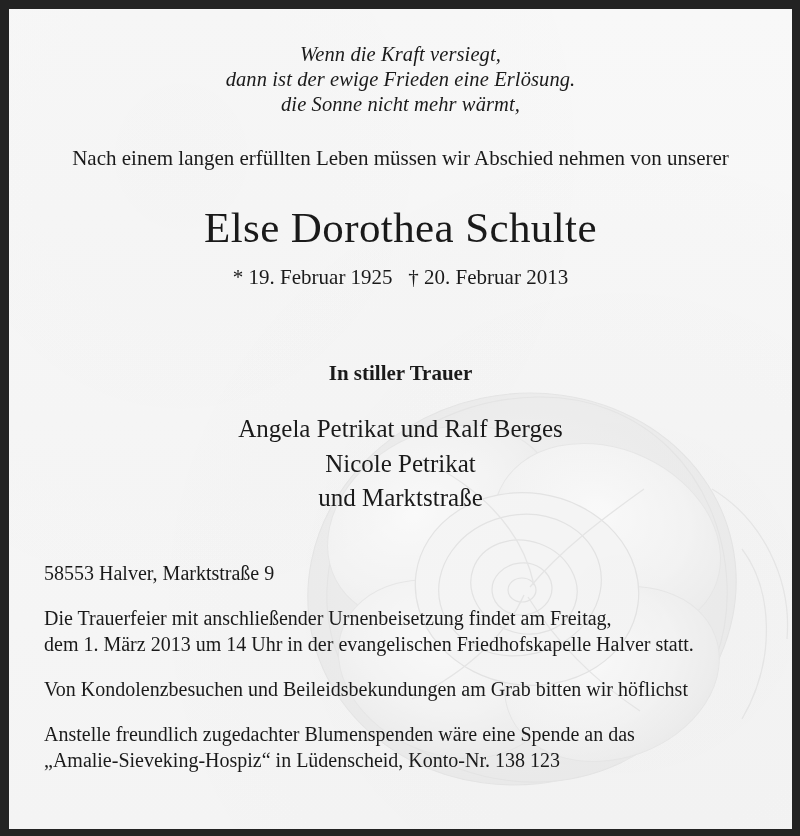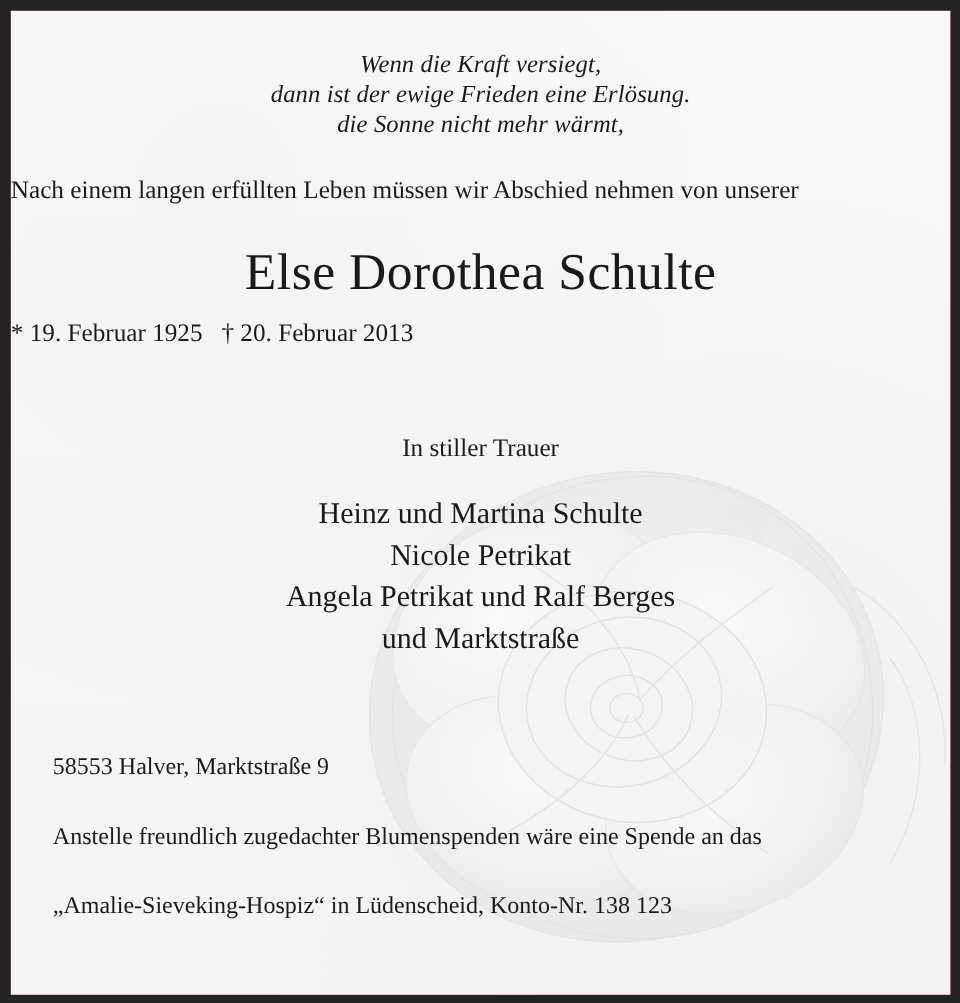--- a/index.html
+++ b/index.html
@@ -10,21 +10,21 @@
 
   .obituary-card {
     position: relative;
     width: 800px;
     height: 836px;
     box-sizing: border-box;
     border-top: 9px solid #232323;
     border-left: 9px solid #232323;
     border-right: 8px solid #232323;
     border-bottom: 7px solid #232323;
-    background: #fca5a5;
+    background: #86efac;
     overflow: hidden;
     font-family: "Liberation Serif", "DejaVu Serif", serif;
     color: #1a1a1a;
   }
 
   
   .watermark {
     position: absolute;
     right: -40px;
     bottom: -70px;
@@ -61,49 +61,51 @@
     font-style: italic;
     font-size: 20.5px;
     line-height: 25px;
     padding-top: 33px;
     letter-spacing: 0.1px;
   }
   .verse div { white-space: pre; }
 
   
   .intro {
-    text-align: left;
+    text-align: center;
     font-size: 21px;
     line-height: 28px;
     padding-top: 27px;
   }
 
   
   .deceased-name {
     text-align: center;
     font-size: 43px;
     line-height: 60px;
     letter-spacing: 0.4px;
     padding-top: 26px;
     white-space: nowrap;
   }
 
   .life-dates {
+    text-align: center;
     font-size: 21px;
     line-height: 26px;
     padding-top: 6px;
     white-space: pre;
   }
 
   
   .mourning-heading {
     text-align: center;
     font-size: 21px;
     line-height: 26px;
     padding-top: 70px;
+    font-weight: bold;
   }
 
   .mourners {
     text-align: center;
     font-size: 25px;
     line-height: 34.5px;
     padding-top: 26px;
   }
 
   
@@ -111,21 +113,21 @@
     padding-left: 35px;
     padding-right: 22px;
     padding-top: 44px;
     font-size: 20px;
     line-height: 26px;
   }
   .footer-block p {
     margin: 0 0 19px 0;
   }
   .footer-block p:last-child { margin-bottom: 0; }
-  .footer-block .line { display: block; margin-top: 32px; }
+  .footer-block .line { display: block; }
 </style>
 </head>
 <body>
 
 <div class="obituary-card">
 
   <div class="paper-texture"></div>
 
   <div class="watermark">
     <svg viewBox="0 0 560 560" xmlns="http://www.w3.org/2000/svg">
@@ -180,34 +182,38 @@
       <div>Nach einem langen erfüllten Leben müssen wir Abschied nehmen von unserer</div>
     </div>
 
     <div class="deceased-name">Else Dorothea Schulte</div>
 
     <div class="life-dates">* 19. Februar 1925   † 20. Februar 2013</div>
 
     <div class="mourning-heading">In stiller Trauer</div>
 
     <div class="mourners">
-      <div>Heinz und Martina Schulte</div>
+      <div>Angela Petrikat und Ralf Berges</div>
       <div>Nicole Petrikat</div>
-      <div>Angela Petrikat und Ralf Berges</div>
       <div>und Marktstraße</div>
     </div>
 
     <div class="footer-block">
 
       <p>
         <span class="line">58553 Halver, Marktstraße 9</span>
       </p>
 
-
-      <p>
+      <p>
+        <span class="line">Die Trauerfeier mit anschließender Urnenbeisetzung findet am Freitag,</span>
+        <span class="line">dem 1. März 2013 um 14 Uhr in der evangelischen Friedhofskapelle Halver statt.</span>
+      </p>
+
+      <p>
+        <span class="line">Von Kondolenzbesuchen und Beileidsbekundungen am Grab bitten wir höflichst</span>
       </p>
 
       <p>
         <span class="line">Anstelle freundlich zugedachter Blumenspenden wäre eine Spende an das</span>
         <span class="line">„Amalie-Sieveking-Hospiz“ in Lüdenscheid, Konto-Nr. 138 123</span>
 
       </p>
 
     </div>
 

